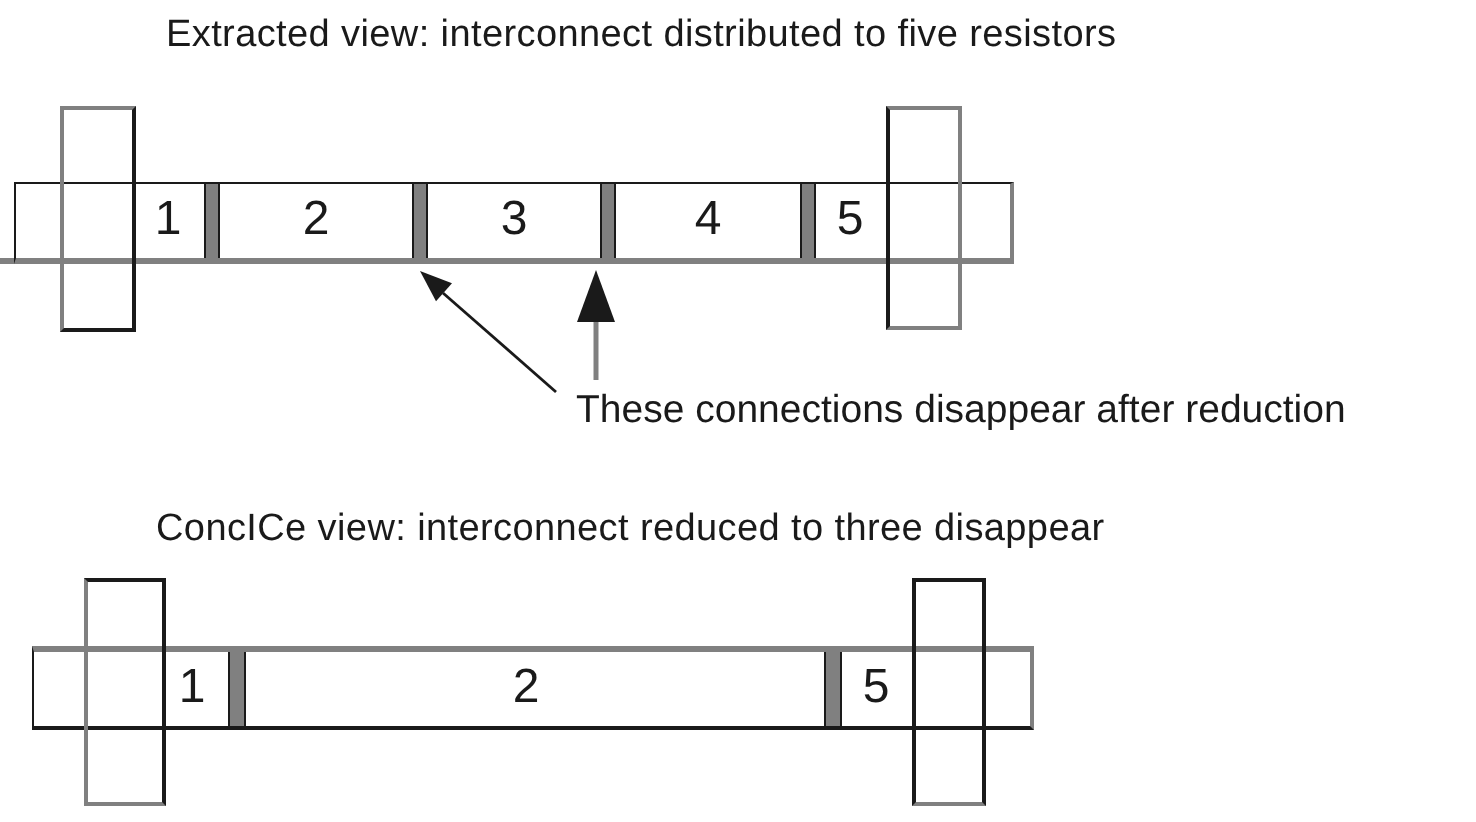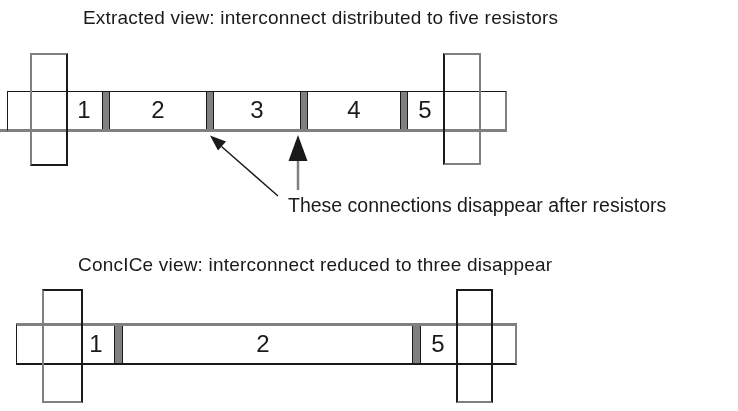--- a/index.html
+++ b/index.html
@@ -117,21 +117,21 @@
     <g>
       <line x1="278" y1="196" x2="221.5" y2="146.5" stroke="#1a1a1a" stroke-width="1.4"></line>
       <polygon points="210,135.5 226,141.6 218,150.6" fill="#1a1a1a"></polygon>
     </g>
     <g>
       <line x1="298" y1="190" x2="298" y2="158" stroke="#808080" stroke-width="2.5"></line>
       <polygon points="298,135 288.5,161 307.5,161" fill="#1a1a1a"></polygon>
     </g>
   </svg>
 
-  <div class="abs annotation" style="left:288px;top:194px;">These connections disappear after resistors</div>
+  <div class="abs annotation" style="left:288px;top:194px;">These connections disappear after reduction</div>
 
   <div class="abs title" style="left:78px;top:254px;">ConcICe view: interconnect reduced to three disappear</div>
 
   <div class="abs bar bar-bottom"></div>
 
   <div class="abs terminal t2L"></div>
   <div class="abs terminal t2R"></div>
 
   <div class="abs divider div-bot" style="left:114px;"></div>
   <div class="abs divider div-bot" style="left:412px;"></div>

